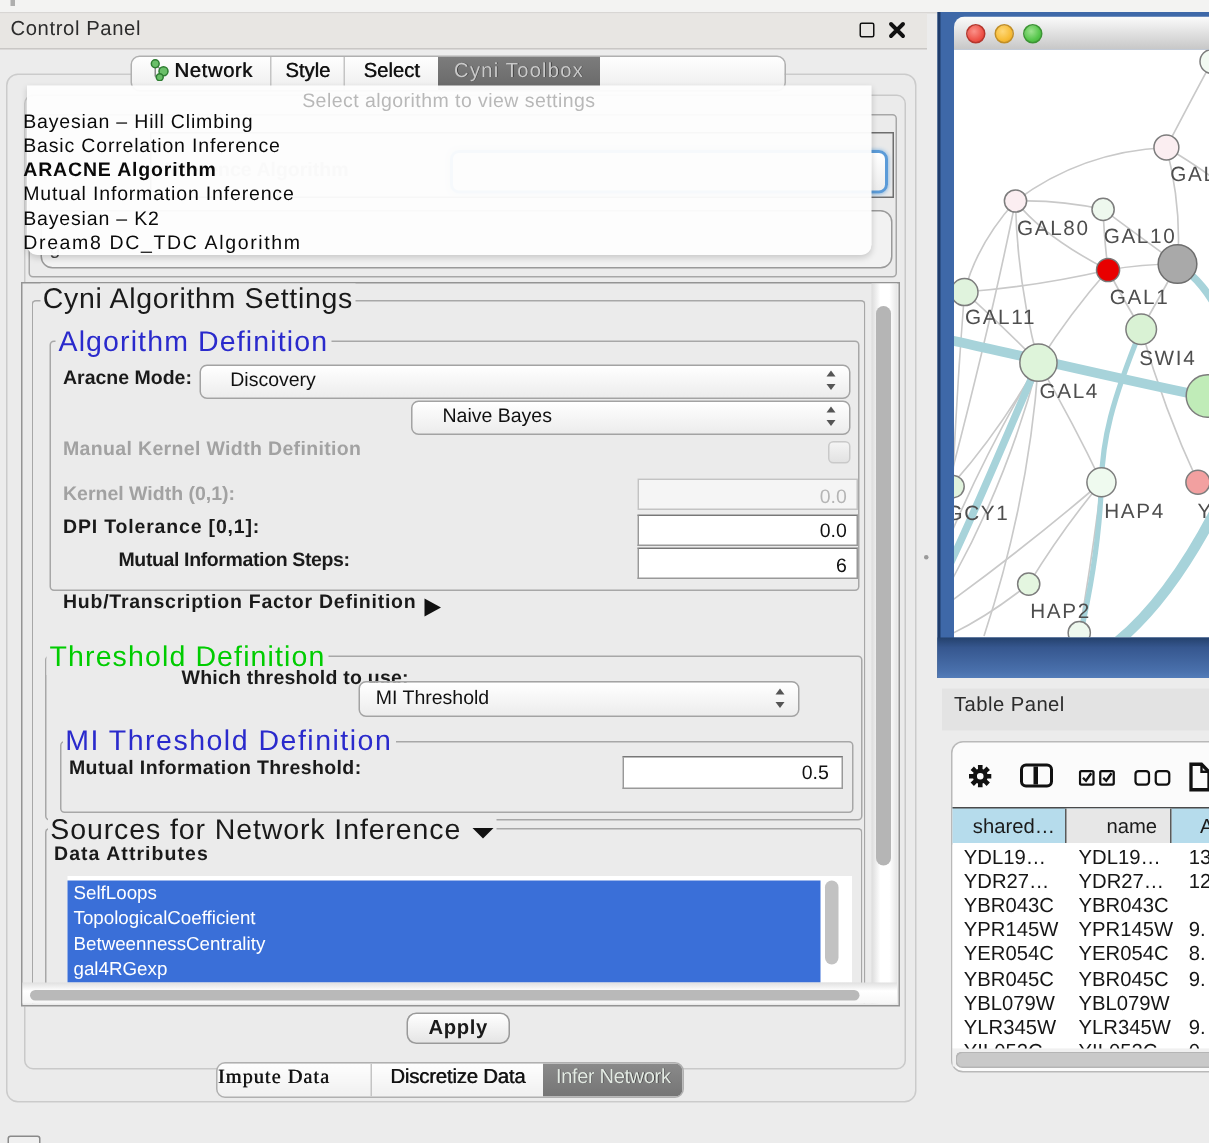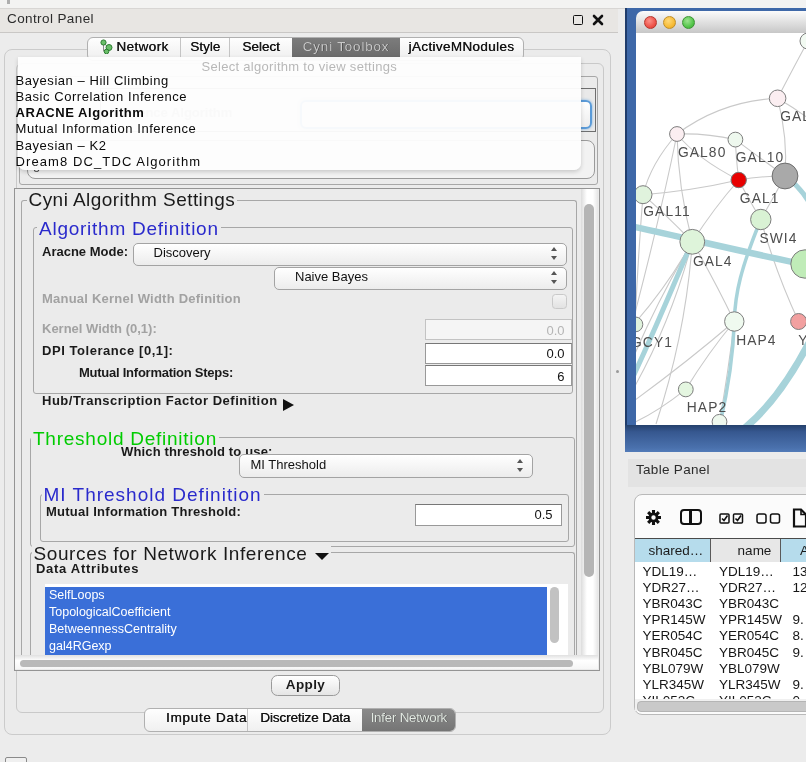--- a/index.html
+++ b/index.html
@@ -104,36 +104,35 @@
 <div class="abs" style="left:549.5px;top:587px;width:9px;height:56px;border-radius:4.5px;background:#c2c2c2;"></div>
 
 <div class="abs" style="left:581px;top:189px;width:16.5px;height:480px;background:linear-gradient(to right,#dcdcdc,#ffffff 35%,#ffffff 70%,#e6e6e6);"></div>
 <div class="abs" style="left:15px;top:655px;width:583px;height:14px;background:linear-gradient(#e0e0e0,#ffffff 40%,#f6f6f6);"></div>
 <div class="abs" style="left:583.5px;top:204px;width:10px;height:373px;border-radius:5px;background:#b5b5b5;"></div>
 <div class="abs" style="left:20px;top:659.5px;width:553px;height:7px;border-radius:3.5px;background:#b9b9b9;"></div>
 
 <div class="abs" style="left:271px;top:675px;width:67px;height:18.5px;border:1px solid #9a9a9a;border-radius:6.5px;background:linear-gradient(#ffffff,#e5e5e5);text-align:center;font-size:13.5px;font-weight:bold;letter-spacing:0.4px;color:#1a1a1a;line-height:17.5px;">Apply</div>
 
 <div class="abs" style="left:144.2px;top:707.5px;width:310px;height:22.5px;border:1px solid #b0b0b0;border-radius:6px;background:linear-gradient(#fefefe,#f0f0f0);overflow:hidden;">
-  <div class="abs tabtxt" style="left:0;top:0;width:102px;height:22.5px;line-height:17px;letter-spacing:0.7px;text-align:right;border-right:1px solid #c4c4c4;">Impute Data</div>
+  <div class="abs tabtxt" style="left:0;top:0;width:102px;height:22.5px;line-height:17px;letter-spacing:0.7px;text-align:left;border-right:1px solid #c4c4c4;font-family:Liberation Serif, serif;">Impute Data</div>
   <div class="abs tabtxt" style="left:103px;top:0;width:114px;height:22.5px;line-height:17px;letter-spacing:-0.1px;text-align:center;">Discretize Data</div>
   <div class="abs tabtxt" style="left:217.2px;top:0;width:93px;height:22.5px;line-height:17px;letter-spacing:-0.3px;text-align:center;background:linear-gradient(#8a8a8a,#757575);color:#e3eae3;">Infer Network</div>
 </div>
 
 <div class="abs" style="left:87.3px;top:36.5px;width:434.6px;height:22px;border:1px solid #b0b0b0;border-radius:6px;background:linear-gradient(#fefefe,#eeeeee);overflow:hidden;">
   <div class="abs tabtxt" style="left:0;top:0;width:92.2px;height:22px;line-height:18px;letter-spacing:0.4px;text-align:center;border-right:1px solid #c4c4c4;"><svg width="13" height="15" style="vertical-align:-3px;margin-right:3px;">
           <path d="M3.5,4 L3.5,12 M3.5,4 L8.5,8.5 M3.5,12 L6,12.5" stroke="#8a8a8a" stroke-width="1"></path>
           <circle cx="3.5" cy="3.5" r="2.6" fill="#6abf69" stroke="#2e7d32" stroke-width="1"></circle>
           <circle cx="9" cy="8.5" r="3" fill="#6abf69" stroke="#2e7d32" stroke-width="1"></circle>
           <circle cx="6.5" cy="12.5" r="2.3" fill="#6abf69" stroke="#2e7d32" stroke-width="1"></circle>
         </svg>Network</div>
   <div class="abs tabtxt" style="left:92.7px;top:0;width:48.3px;height:22px;line-height:18px;text-align:center;border-right:1px solid #c4c4c4;">Style</div>
   <div class="abs tabtxt" style="left:141.5px;top:0;width:62.5px;height:22px;line-height:18px;text-align:center;">Select</div>
   <div class="abs tabtxt" style="left:204px;top:0;width:107.5px;height:22px;line-height:18px;letter-spacing:0.8px;text-align:center;background:linear-gradient(#7c7c7c,#686868);color:#c9c9c9;">Cyni Toolbox</div>
-  <div class="abs tabtxt" style="left:311.5px;top:0;width:123.1px;height:22px;line-height:18px;letter-spacing:0.35px;text-align:center;">jActiveMNodules</div>
 </div>
 
 <div class="abs" style="left:17.5px;top:56.5px;width:563.5px;height:113.5px;background:rgba(253,253,253,0.96);border-radius:0 0 7px 7px;box-shadow:0 2px 4px rgba(0,0,0,0.17);z-index:50;"></div>
 <div class="abs" style="left:17.5px;top:58.5px;width:563.5px;text-align:center;font-size:13px;letter-spacing:0.3px;color:#b8b8b8;z-index:51;">Select algorithm to view settings</div>
 <div class="abs" style="left:15.5px;top:72.7px;font-size:13px;letter-spacing:0.55px;color:#0a0a0a;line-height:16.25px;z-index:51;white-space:pre;">Bayesian – Hill Climbing
 Basic Correlation Inference
 <b>ARACNE Algorithm</b>
 Mutual Information Inference
 Bayesian – K2
 <span style="letter-spacing:1.1px;">Dream8 DC_TDC Algorithm</span></div>

